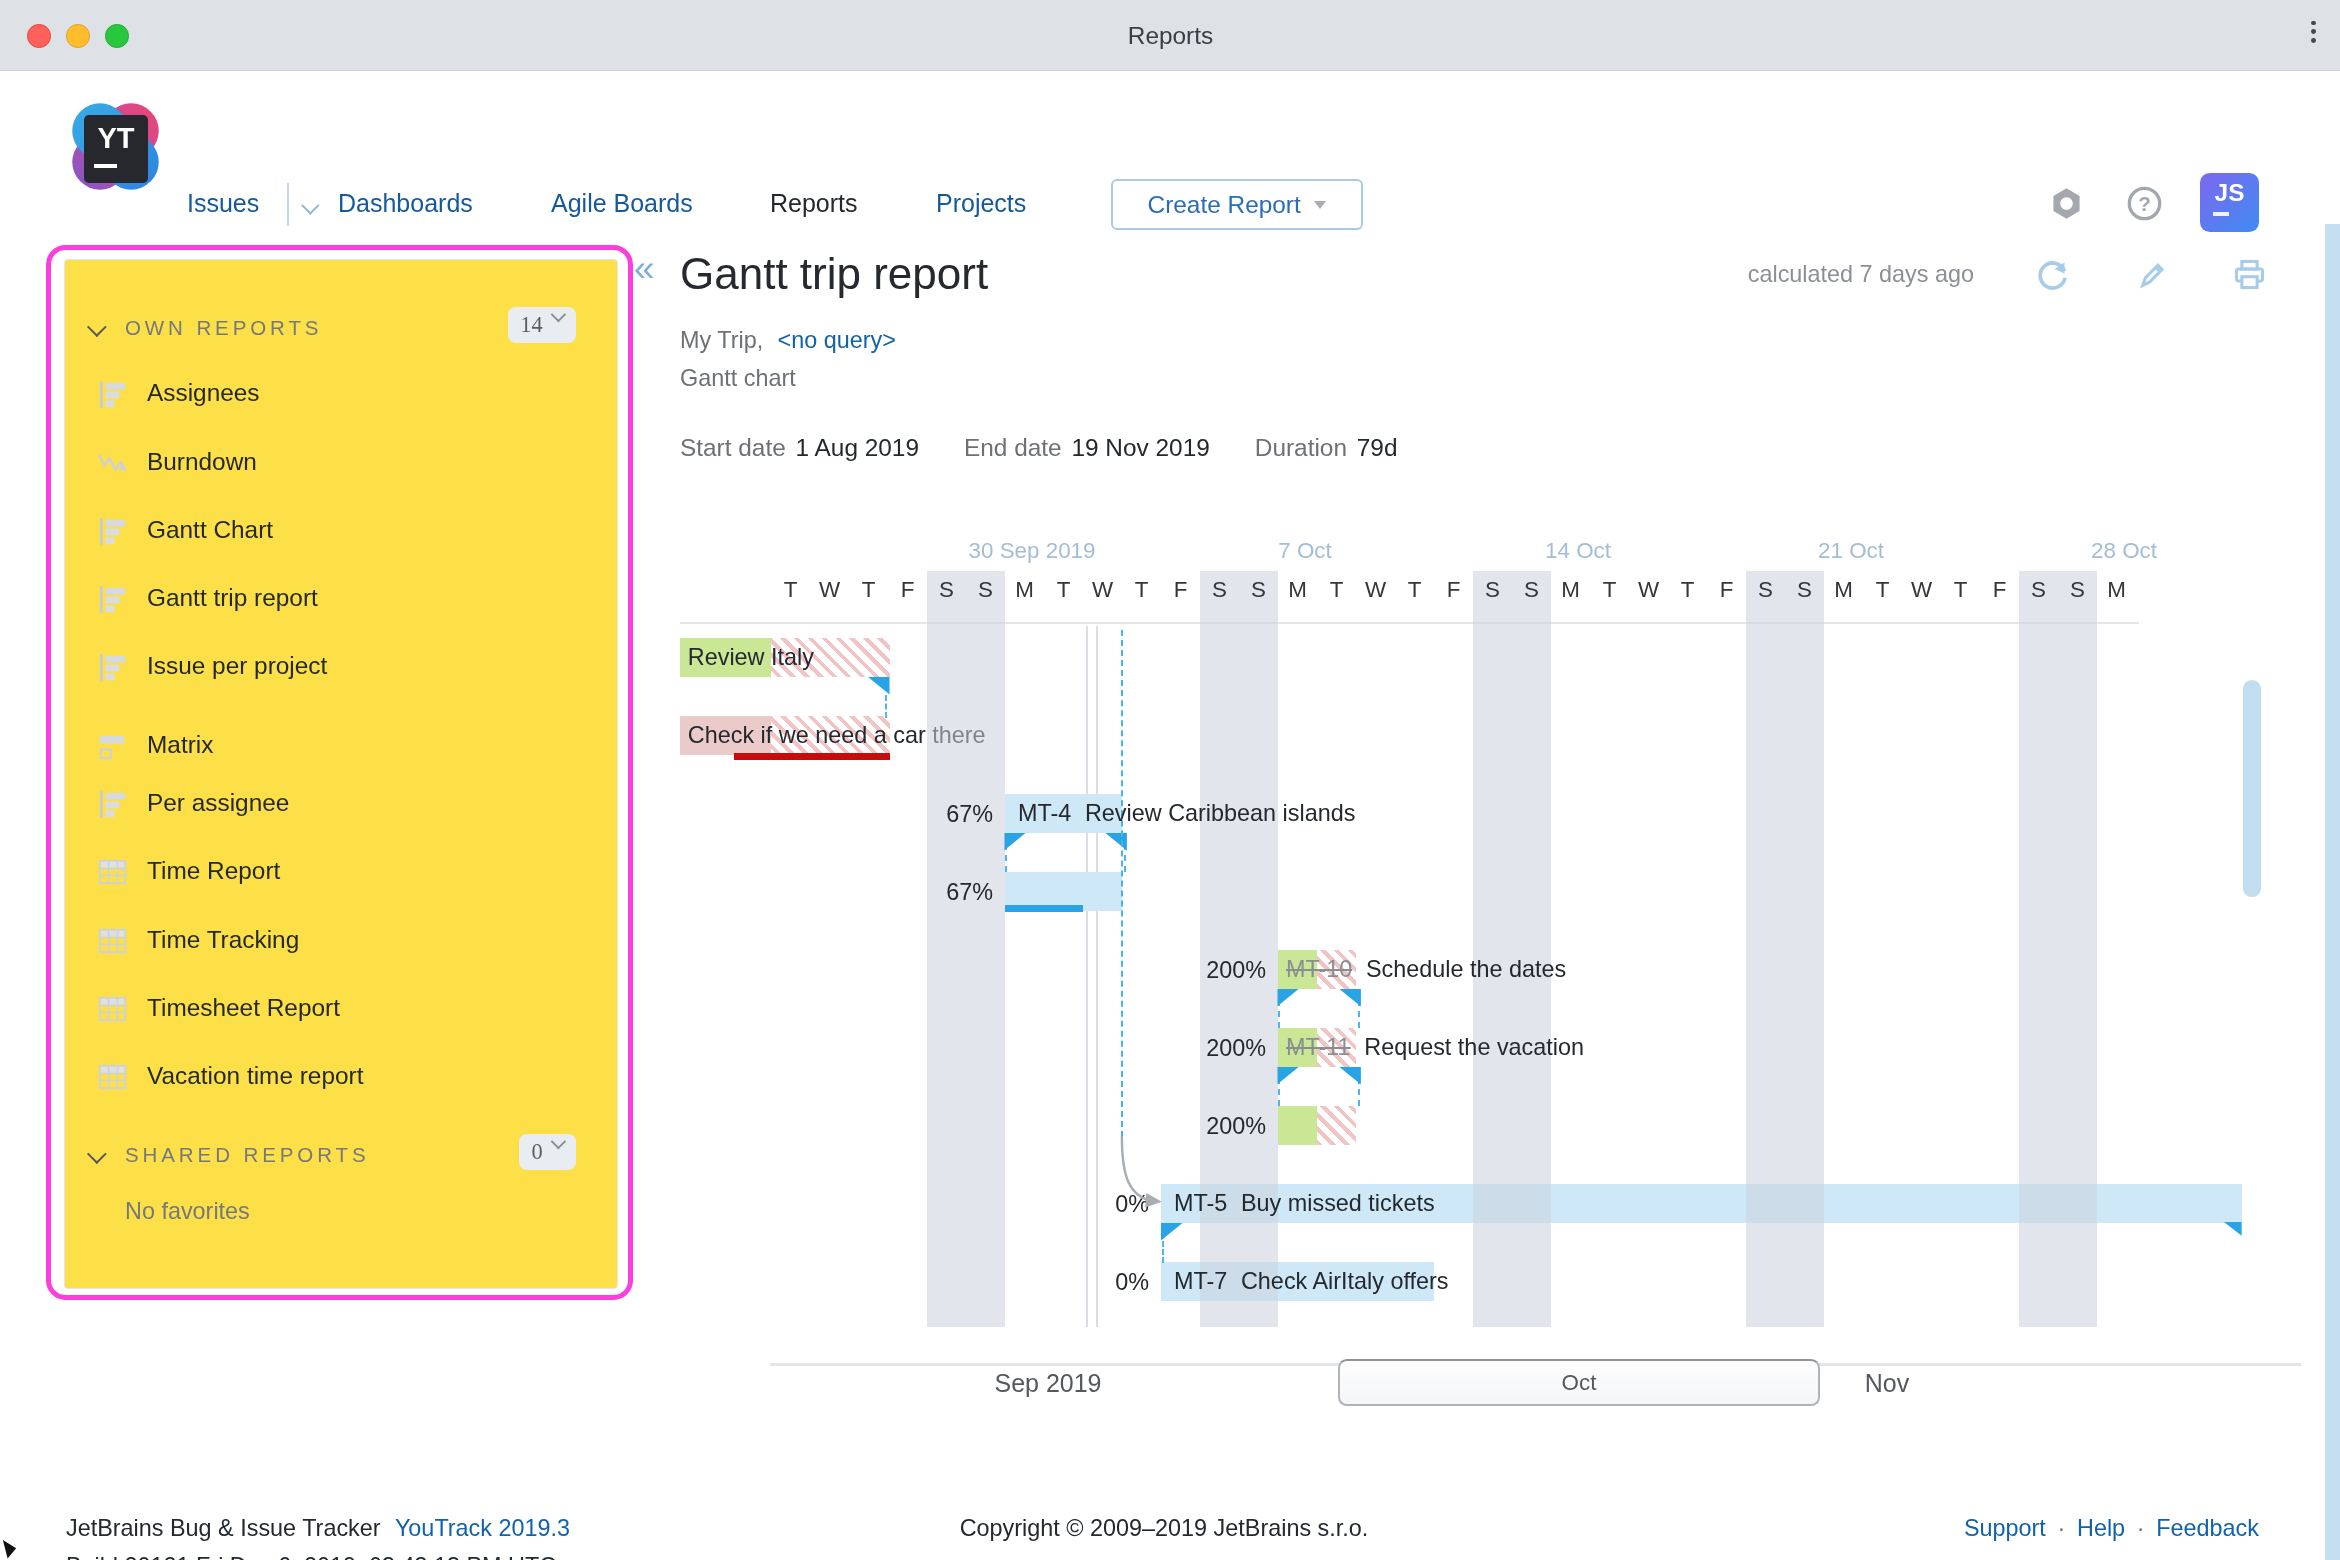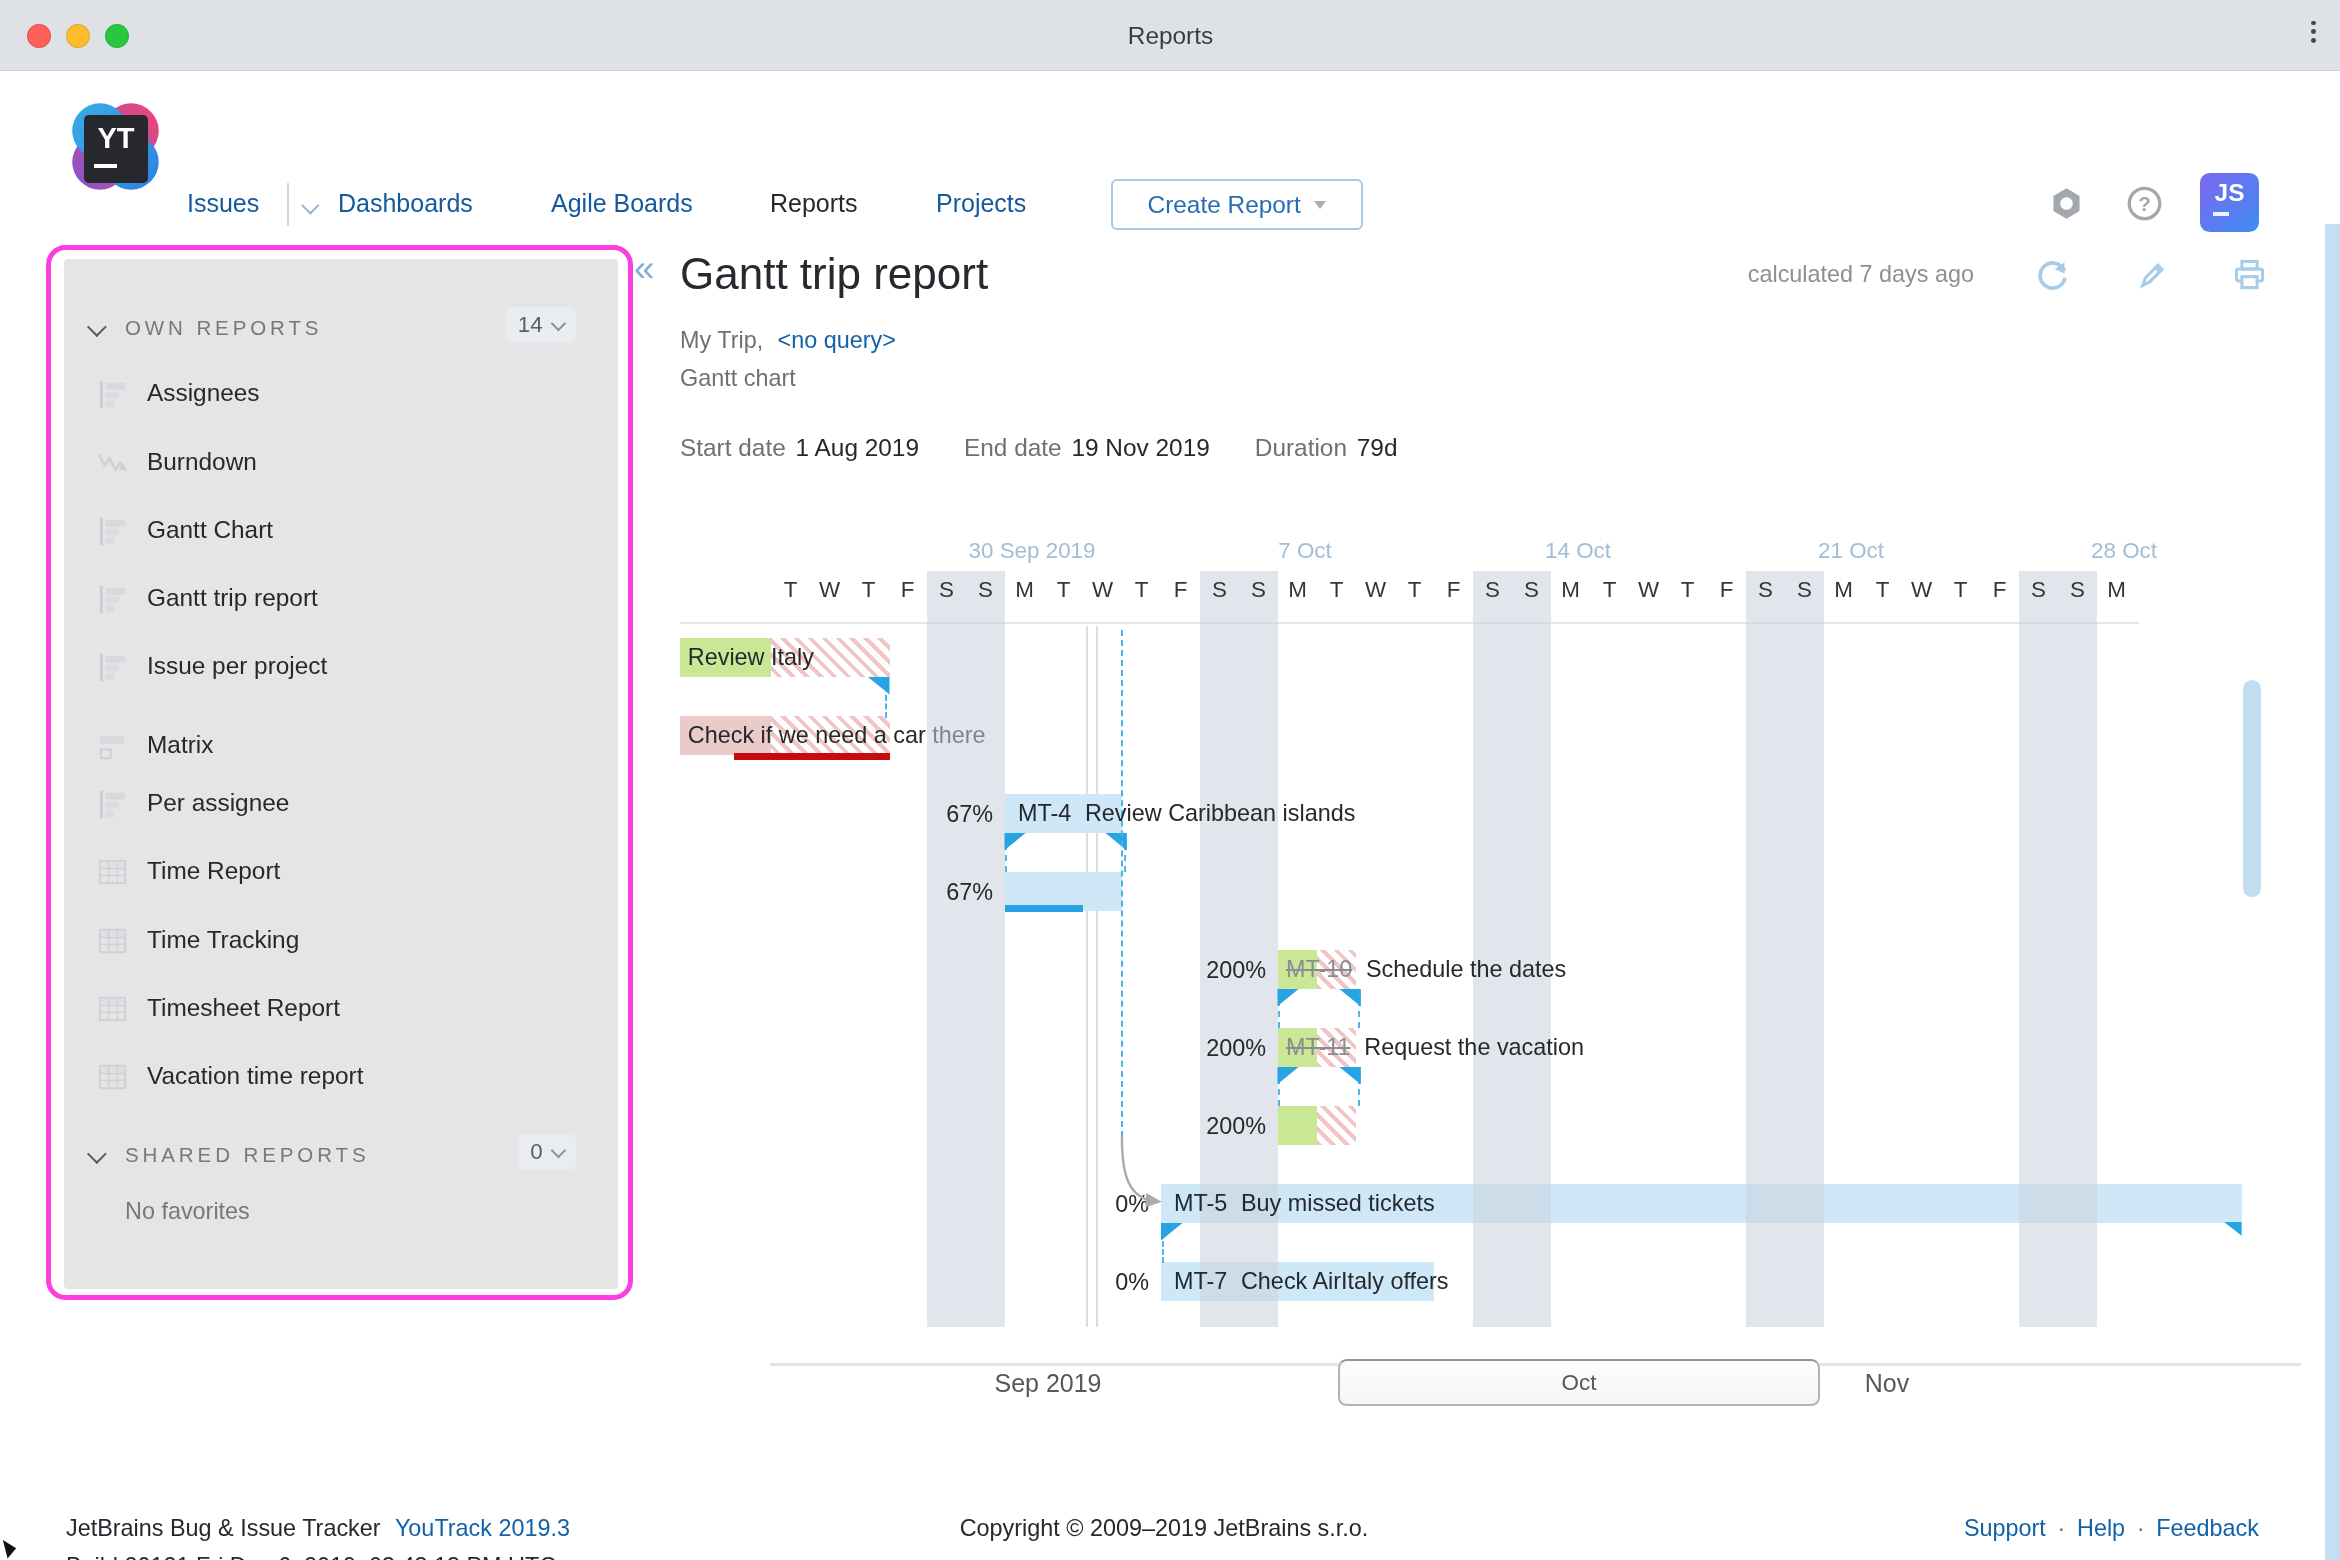--- a/index.html
+++ b/index.html
@@ -20,24 +20,24 @@
   .create-btn{left:1111px;top:109px;width:248px;height:47px;border:2px solid #abcae6;border-radius:5.9px;
     background:#fff;display:flex;align-items:center;justify-content:center;gap:13.7px;cursor:pointer;}
   .create-btn span{font-size:24.4px;color:#2a6db5;}
   .create-btn b{width:0;height:0;border-left:6.8px solid transparent;border-right:6.8px solid transparent;border-top:8.8px solid #a9adb2;}
   .avatar{left:2200px;top:103px;width:59px;height:59px;border-radius:9.8px;
     background:linear-gradient(135deg,#7d68ee 0%,#3f8cf3 100%);cursor:pointer;}
   .avatar span{position:absolute;left:0;top:5.9px;width:100%;text-align:center;color:#fff;font-size:24.4px;font-weight:bold;}
   .avatar i{position:absolute;left:12.7px;top:39px;width:16.6px;height:3.9px;background:rgba(255,255,255,.9);}
   
   .highlight{left:46px;top:245px;width:577px;height:1045px;border:5.9px solid #fb3edd;border-radius:19.5px;}
-  .panel{left:64px;top:259px;width:552px;height:1028px;background:#e5e5e5;border:1px solid #e3e5e7;border-radius:3.9px;}
+  .panel{left:64px;top:259px;width:552px;height:1028px;background:#fde047;border:1px solid #e3e5e7;border-radius:3.9px;}
   .sec-chev{width:11.7px;height:11.7px;border-right:2.9px solid #55585c;border-bottom:2.9px solid #55585c;transform:rotate(45deg);}
   .sec-label{font-size:20.5px;letter-spacing:3.9px;color:#75787d;}
-  .badge{display:flex;align-items:center;gap:9.8px;background:#e9edf2;border-radius:7.8px;padding:4.9px 12.7px;cursor:pointer;}
+  .badge{display:flex;align-items:flex-start;gap:9.8px;background:#e9edf2;border-radius:7.8px;padding:4.9px 12.7px;cursor:pointer;font-family:Liberation Serif, serif;}
   .badge span{font-size:22.4px;color:#5b5f64;}
   .badge i{width:8.8px;height:8.8px;border-right:2.4px solid #8a8e93;border-bottom:2.4px solid #8a8e93;transform:rotate(45deg);margin-top:-2.9px;}
   .side-item{left:0;width:552px;height:66px;cursor:pointer;}
   .side-item .lbl{position:absolute;left:82px;top:17.6px;font-size:24.4px;color:#26292c;white-space:nowrap;}
   .side-item .ic{position:absolute;left:29px;top:15.6px;}
   .collapse{left:634px;top:250px;font-size:37px;color:#7fb0d8;cursor:pointer;line-height:37px;}
   .nofav{font-size:23.4px;color:#75787d;}
   
   .r-title{left:680px;top:249px;font-size:44px;color:#26292d;}
   .calc{top:261px;right:367px;font-size:23.4px;color:#8b9096;}

